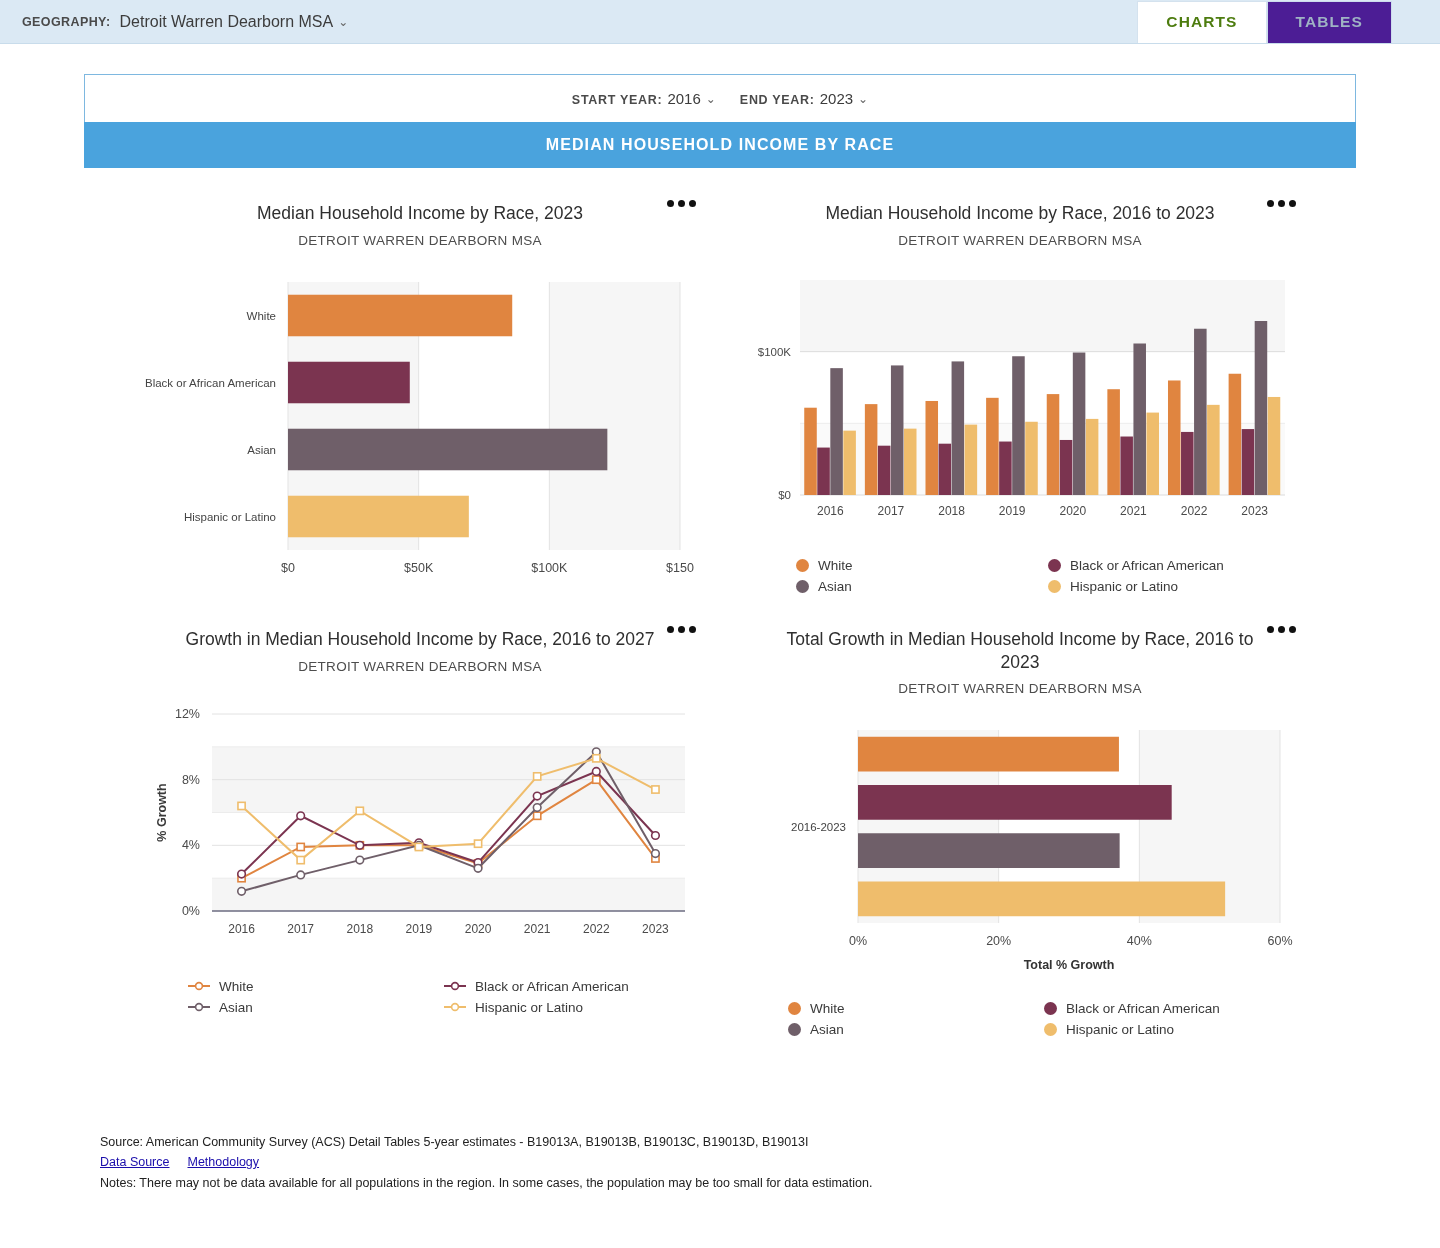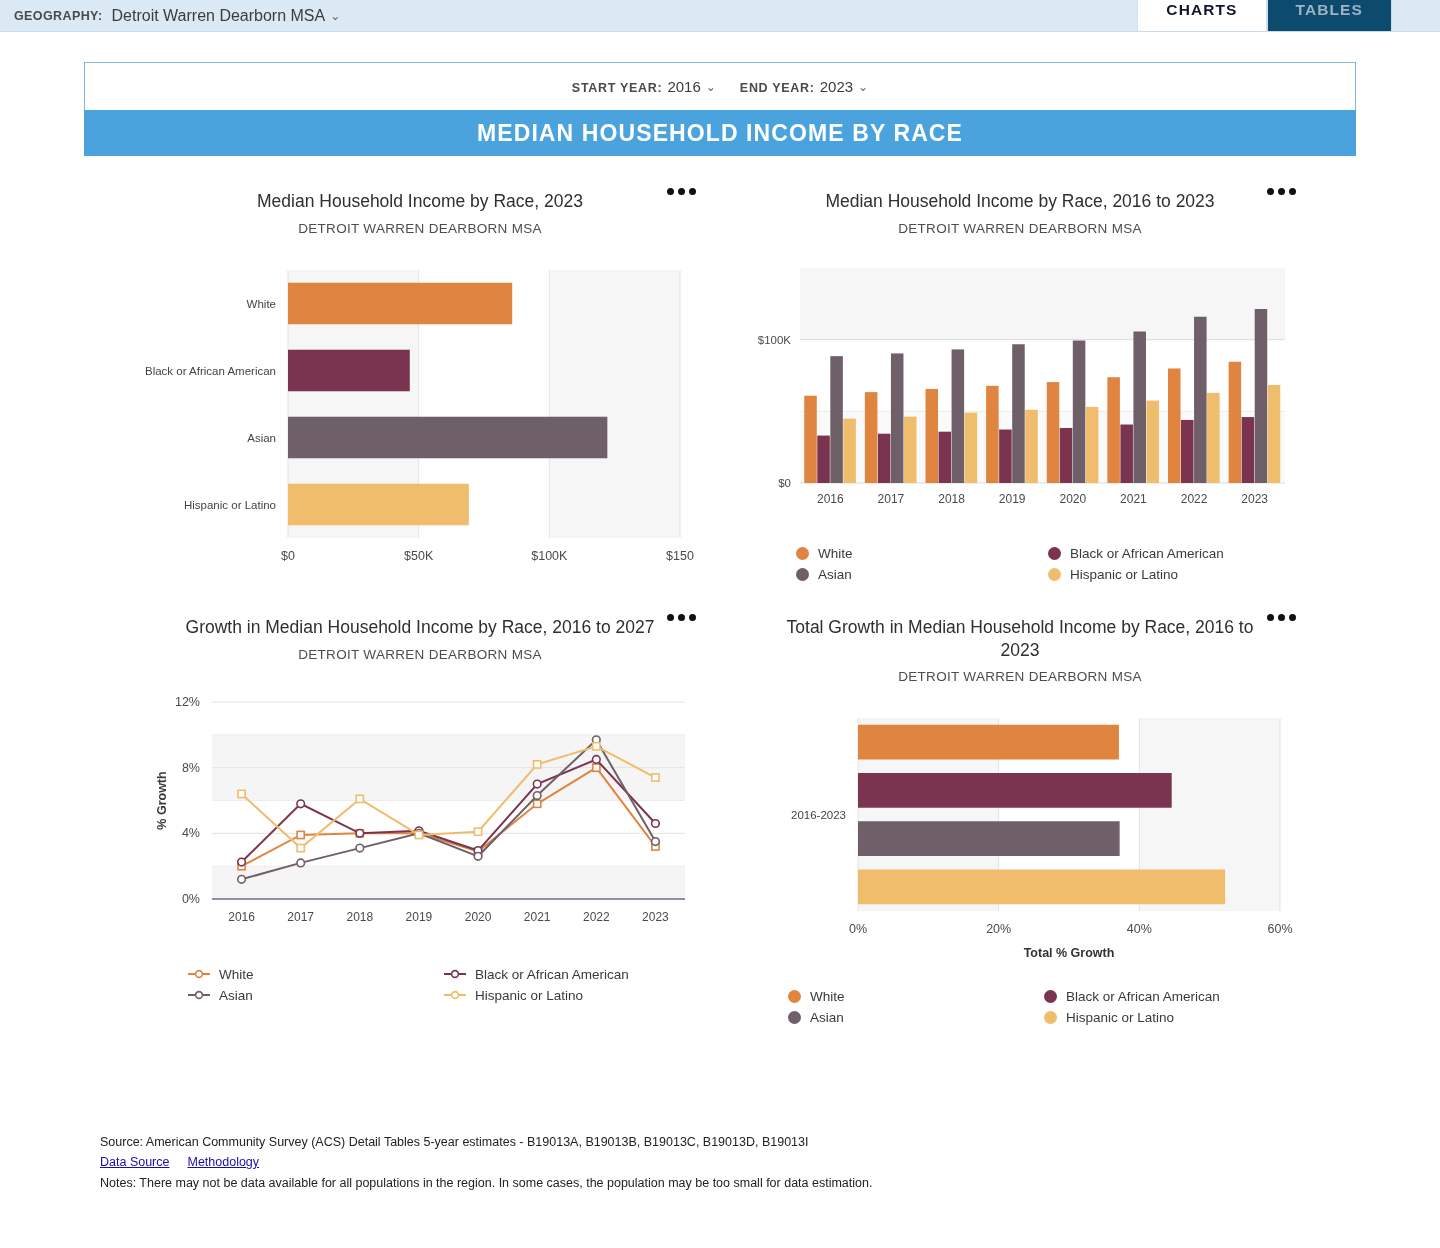--- a/index.html
+++ b/index.html
@@ -8,26 +8,26 @@
     width: 1440px; height: 1248px;
     background: #ffffff;
     font-family: "Liberation Sans", sans-serif;
     color: #333333;
     overflow: hidden;
   }
 
   
   .geo-bar {
     position: relative;
-    height: 32px;
+    height: 44px;
     background: #dbe9f4;
     border-bottom: 1px solid #c8dceb;
     display: flex;
     align-items: center;
-    padding-left: 14px;
+    padding-left: 22px;
   }
   .geo-label {
     font-size: 12.5px;
     font-weight: bold;
     letter-spacing: .4px;
     color: #4a4a4a;
     margin-right: 9px;
   }
   .geo-value {
     font-size: 16px;
@@ -50,26 +50,26 @@
     align-items: flex-end;
   }
   .tab {
     padding: 11px 28px 12px 28px;
     font-size: 15.5px;
     font-weight: bold;
     letter-spacing: 1.1px;
     cursor: pointer;
     border: 1px solid #cddced;
     border-bottom: none;
-    background: #0c4a6e;
+    background: #4c1d95;
     color: #9fb3c4;
   }
   .tab.active {
     background: #ffffff;
-    color: #0f172a;
+    color: #4d7c0f;
     border-color: #d4e2ee;
   }
 
   
   .panel {
     margin: 30px auto 13px auto;
     width: 1272px;
     border-radius: 6px;
   }
   .year-row {
@@ -92,21 +92,21 @@
   }
   .year-ctl .yval { font-size: 15px; color: #3c3c3c; }
 
   .title-bar {
     background: #4aa3dd;
     color: #ffffff;
     height: 46px;
     display: flex;
     align-items: center;
     justify-content: center;
-    font-size: 23px;
+    font-size: 16px;
     font-weight: bold;
     letter-spacing: 1.1px;
   }
 
   
   .grid {
     display: grid;
     grid-template-columns: 1fr 1fr;
     width: 1200px;
     margin: 22px auto 0 auto;

